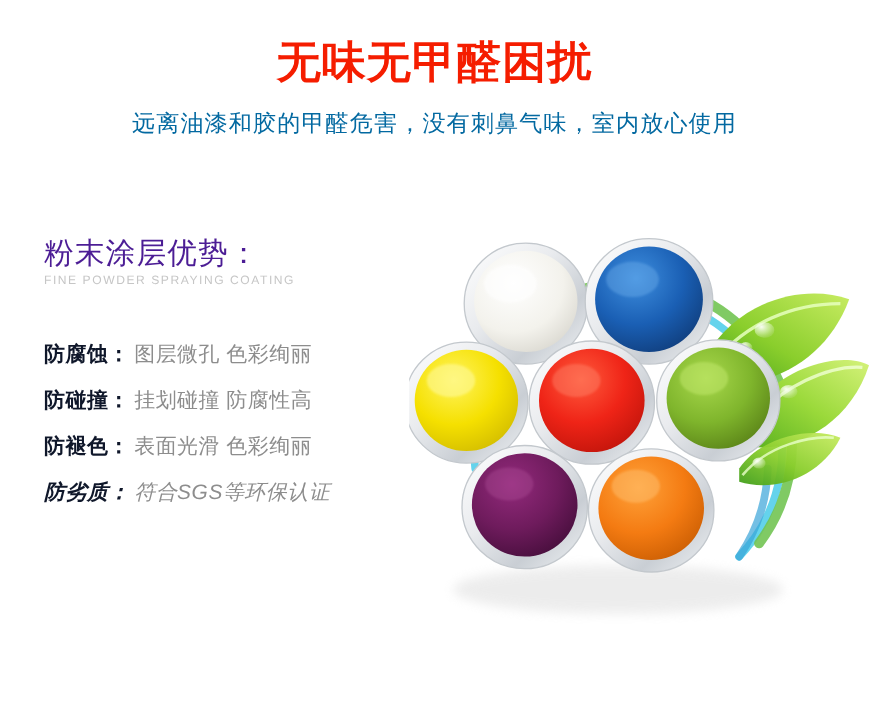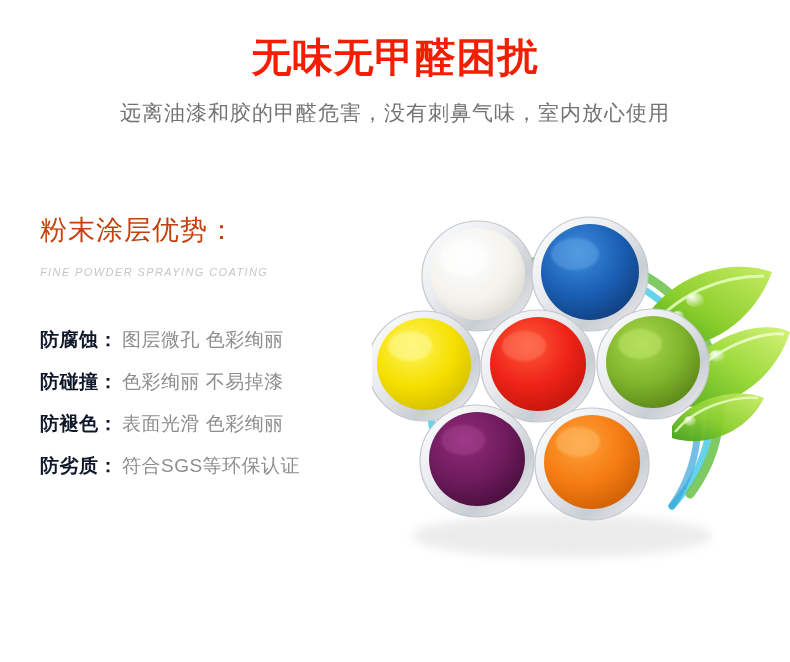--- a/index.html
+++ b/index.html
@@ -38,21 +38,21 @@
     color: #f51d00;
     line-height: 48px;
     white-space: nowrap;
   }
   .hero-sub {
     position: absolute;
     left: 0;
     top: 98px;
     width: 790px;
     font-size: 21px;
-    color: #737373;
+    color: #0369a1;
     letter-spacing: 1px;
     line-height: 30px;
     white-space: nowrap;
     text-align: center;
   }
   .hero-sub-en {
     position: absolute;
     left: 0;
     top: 140px;
     width: 790px;
@@ -65,44 +65,42 @@
 
   
   .copy {
     position: absolute;
     left: 40px;
     top: 212px;
     width: 340px;
   }
   .copy-heading {
     font-size: 27px;
-    color: #c2410c;
+    color: #4c1d95;
     letter-spacing: 1px;
     line-height: 36px;
     white-space: nowrap;
   }
   .copy-heading-en {
-    margin-top: 17px;
     font-size: 11px;
     color: #c6c6c6;
     letter-spacing: 1.4px;
     line-height: 14px;
     white-space: nowrap;
-    font-style: italic;
   }
   .feature-list {
     margin-top: 46px;
   }
   .feature-row {
     display: block;
     line-height: 30px;
     margin-bottom: 11px;
     white-space: nowrap;
   }
-  .feature-row:last-child { margin-bottom: 0; }
+  .feature-row:last-child { margin-bottom: 0; font-style: italic; }
   .feature-key {
     font-size: 19px;
     font-weight: bold;
     color: #0f172a;
     letter-spacing: 0.5px;
   }
   .feature-val {
     font-size: 19px;
     color: #8d8d8d;
     letter-spacing: 0.5px;
@@ -135,21 +133,21 @@
 
   <div class="copy">
     <div class="copy-heading">粉末涂层优势：</div>
     <div class="copy-heading-en">FINE POWDER SPRAYING COATING</div>
 
     <div class="feature-list">
       <div class="feature-row">
         <span class="feature-key">防腐蚀：</span><span class="feature-val">图层微孔 色彩绚丽</span>
       </div>
       <div class="feature-row">
-        <span class="feature-key">防碰撞：</span><span class="feature-val">色彩绚丽 不易掉漆</span>
+        <span class="feature-key">防碰撞：</span><span class="feature-val">挂划碰撞 防腐性高</span>
       </div>
       <div class="feature-row">
         <span class="feature-key">防褪色：</span><span class="feature-val">表面光滑 色彩绚丽</span>
       </div>
       <div class="feature-row">
         <span class="feature-key">防劣质：</span><span class="feature-val">符合SGS等环保认证</span>
       </div>
     </div>
   </div>
 

